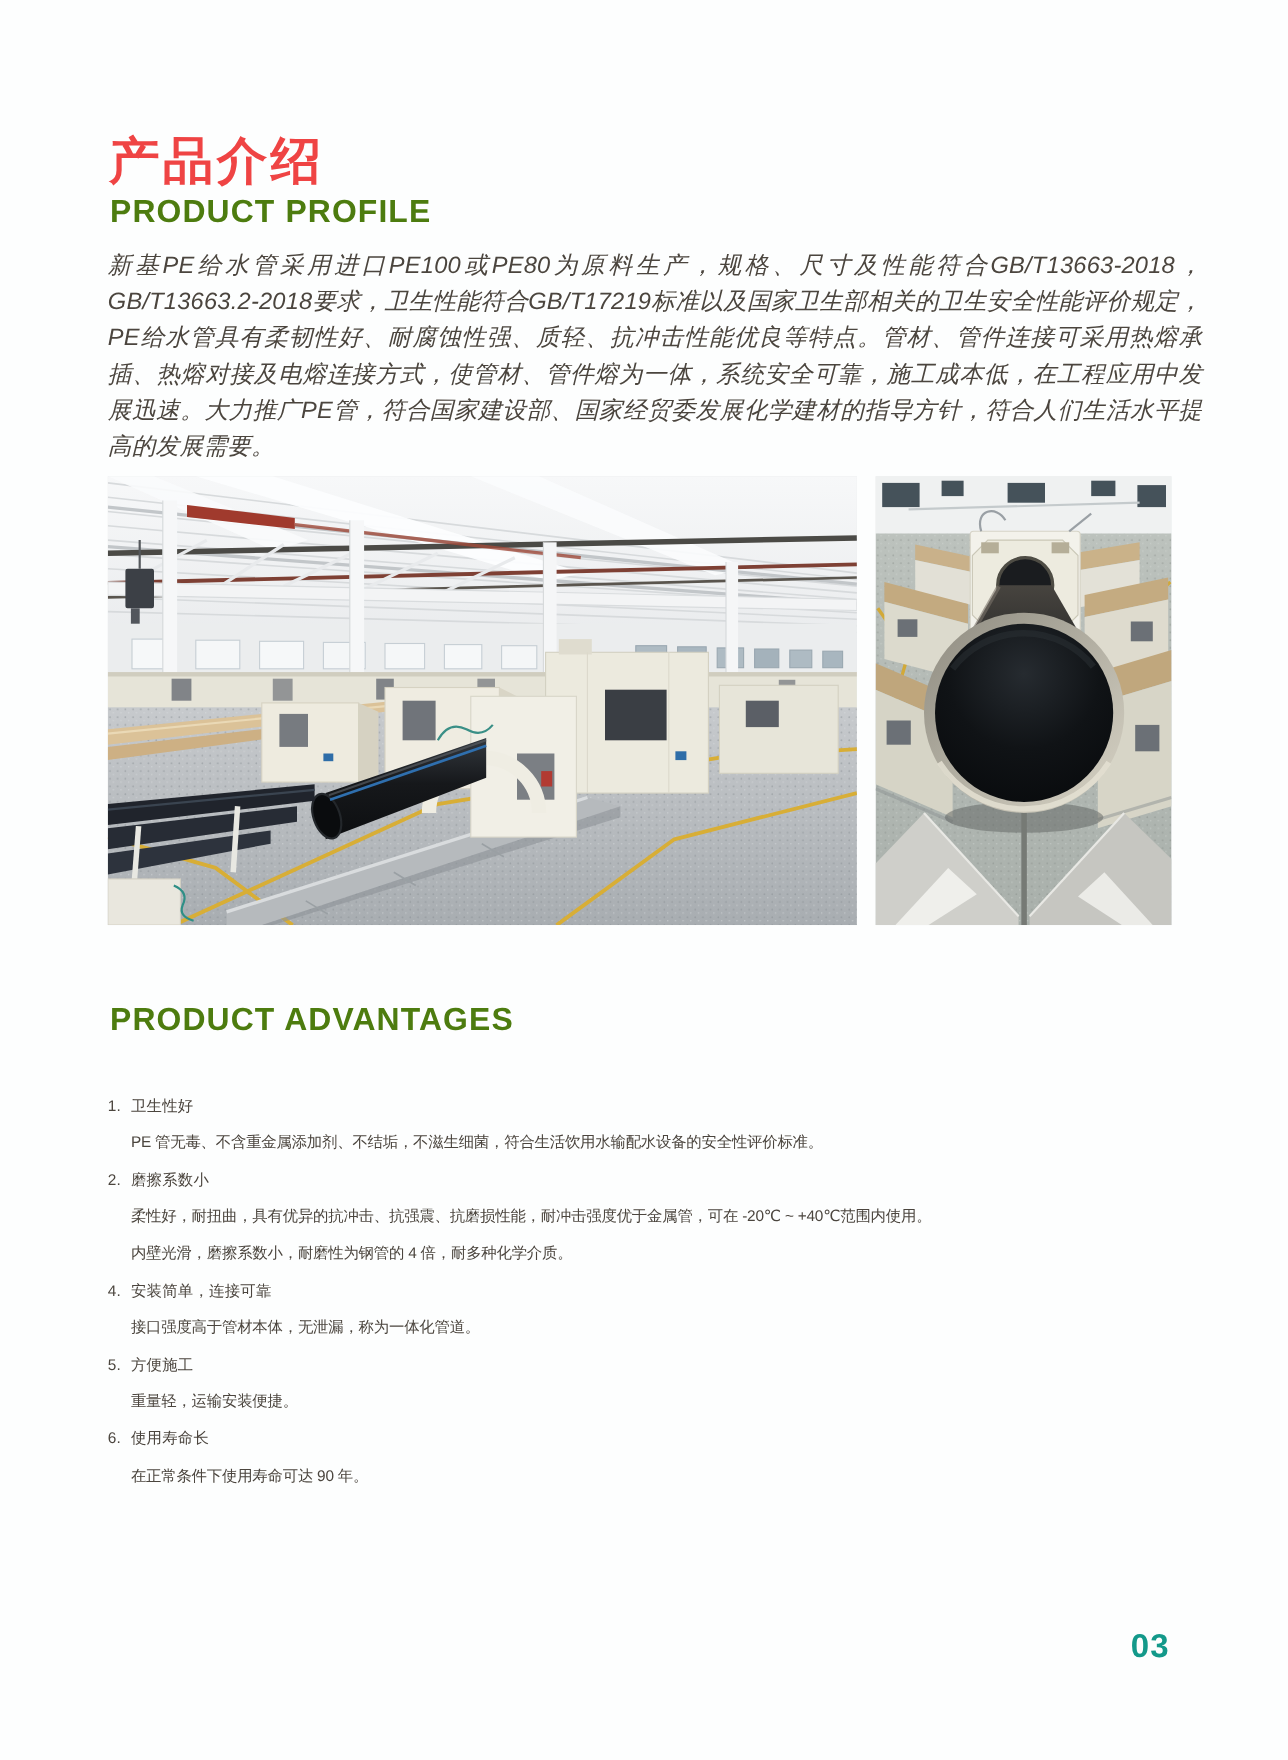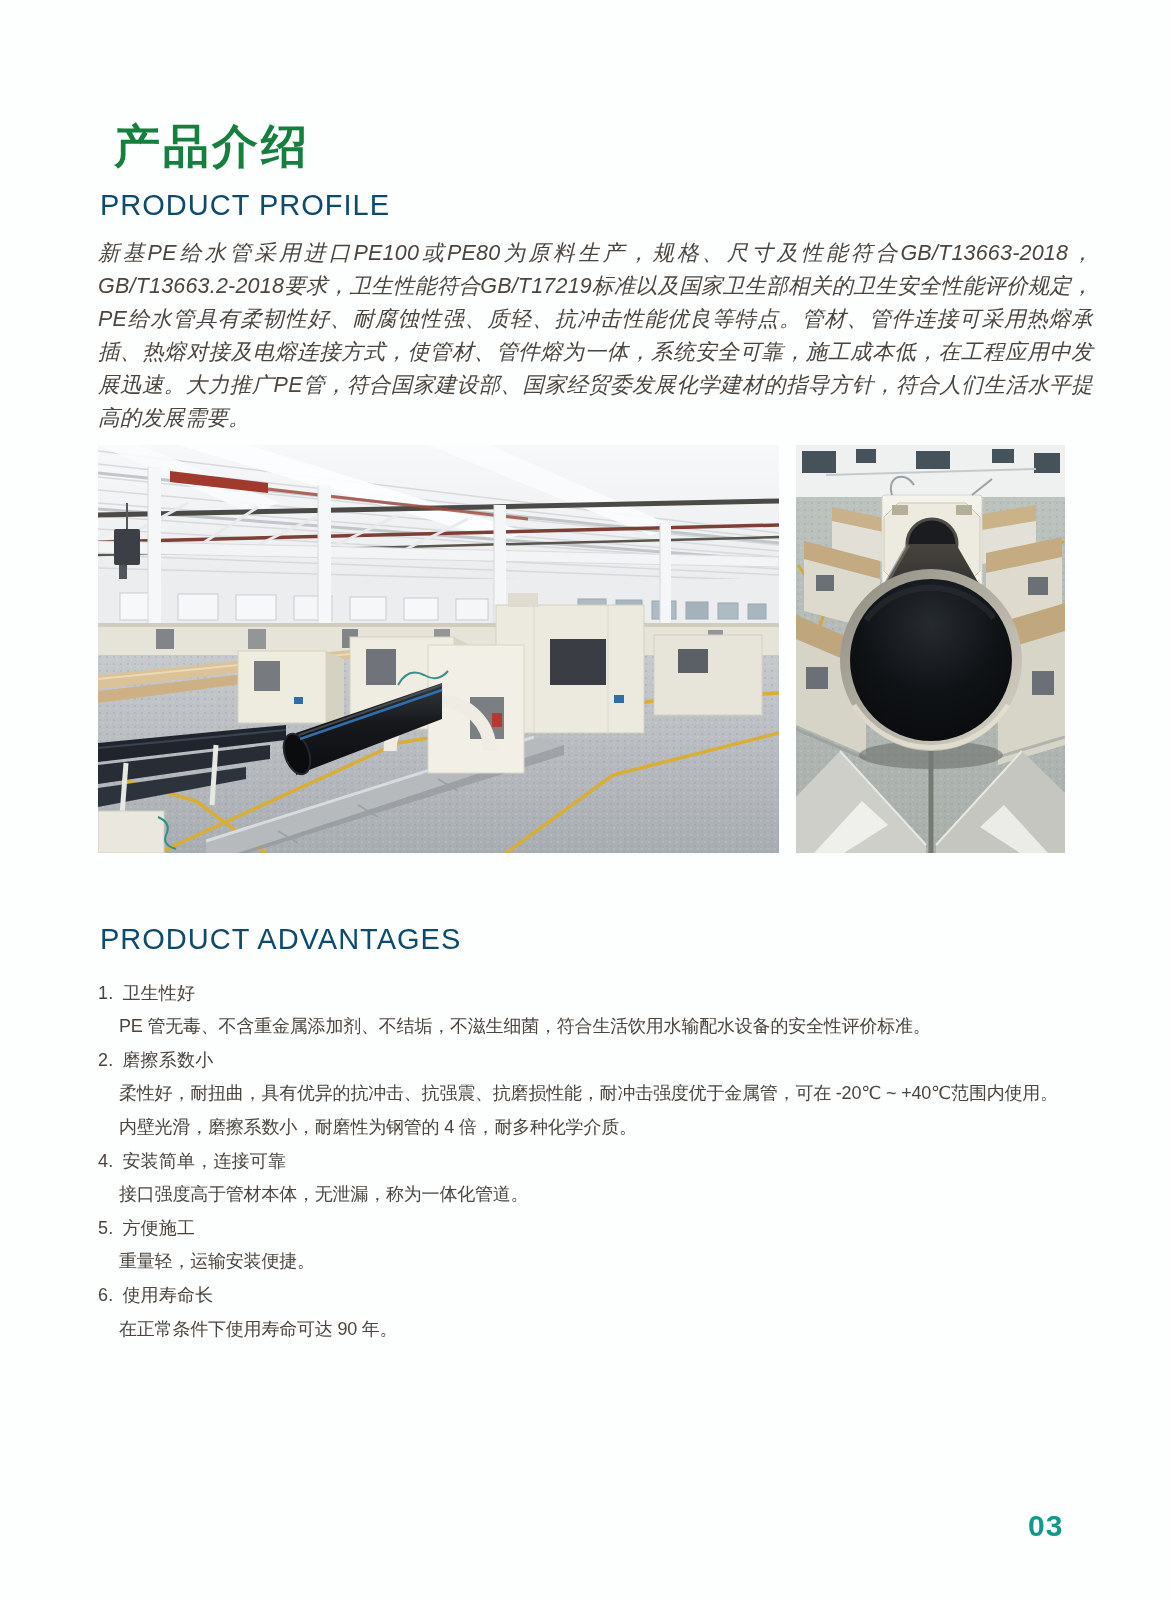--- a/index.html
+++ b/index.html
@@ -6,41 +6,41 @@
   body{
     width:1171px;height:1600px;position:relative;overflow:hidden;
     background:#fdfefe;
     font-family:"Liberation Sans","DejaVu Sans",sans-serif;
     -webkit-font-smoothing:antialiased;
   }
   .content{position:absolute;left:98px;top:0;width:995px;}
   .sec1{margin-top:120px;}
   .sec2{margin-top:70px;}
   h1.zh{
-    margin:16px;font-size:46px;line-height:1.15;font-weight:700;
-    color:#15803d;letter-spacing:3px;
+    margin:1px;font-size:46px;line-height:1.15;font-weight:700;
+    color:#ef4444;letter-spacing:3px;
   }
   h2.en{
-    margin:4px 0 0 2px;font-size:29px;line-height:1.15;font-weight:400;
-    color:#0c4a6e;letter-spacing:1px;
+    margin:4px 0 0 2px;font-size:29px;line-height:1.15;font-weight:700;
+    color:#4d7c0f;letter-spacing:1px;
   }
   p.intro{
     margin:15px 0 0 0;font-size:21.5px;line-height:33px;color:#4b453e;
     text-align:justify;letter-spacing:0.2px;font-style:italic;
   }
   .photos{margin-top:10px;display:flex;gap:17px;}
   .photos svg{display:block;background:#e8eaec;}
-  .adv-list{margin:20px 0 0 0;padding:0;list-style:none;font-size:18px;color:#4b453e;}
+  .adv-list{margin:44px 0 0 0;padding:0;list-style:none;font-size:14px;color:#4b453e;}
   .adv-item{margin:0;}
   .adv-line1{line-height:33.6px;letter-spacing:0.2px;}
   .adv-t{margin-left:9px;}
   .adv-desc{line-height:33.6px;padding-left:21px;letter-spacing:-0.2px;text-align:justify;}
   .page-number{
     position:absolute;left:1028px;top:1480px;font-size:30px;font-weight:700;
-    color:#13998a;letter-spacing:1px;margin-top:29px;
+    color:#13998a;letter-spacing:1px;
   }
 </style>
 </head>
 <body>
 
 <div class="content">
 
   <section class="sec1">
     <h1 class="zh">产品介绍</h1>
     <h2 class="en">PRODUCT PROFILE</h2>

